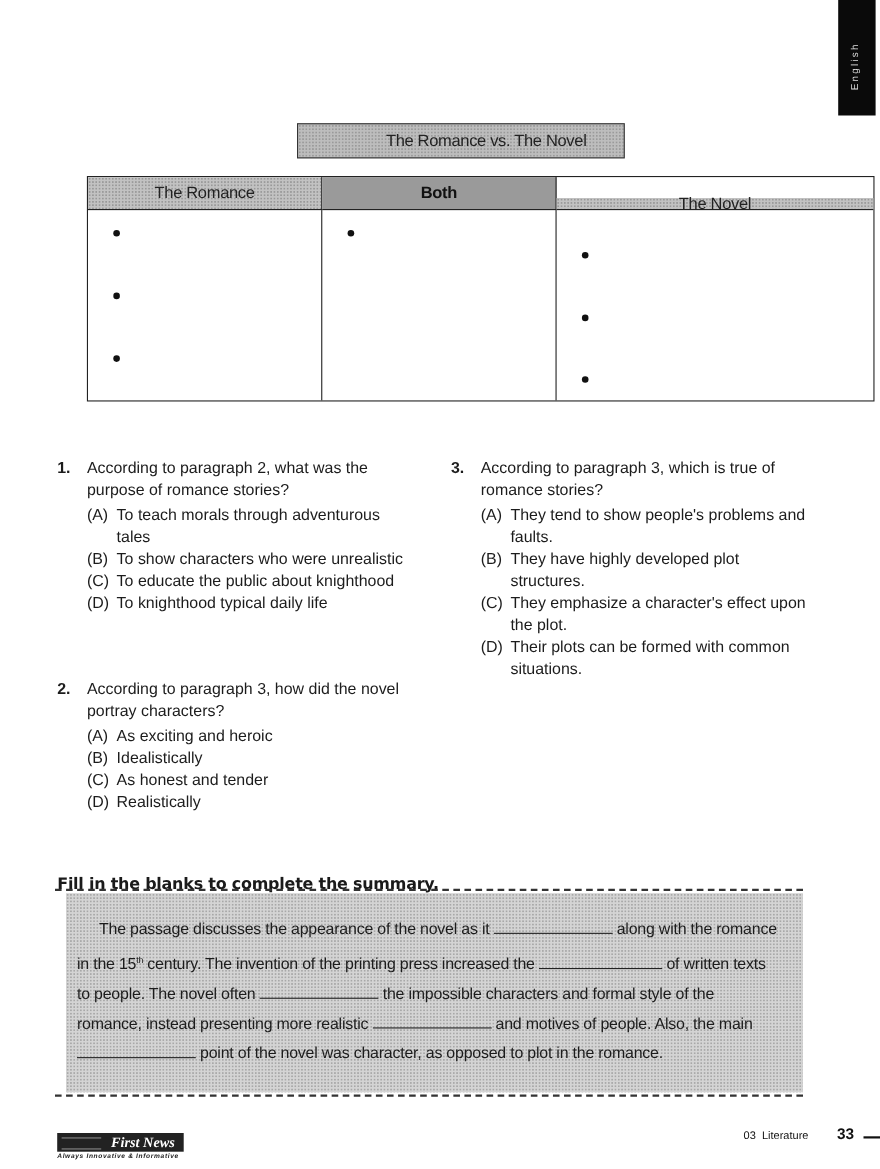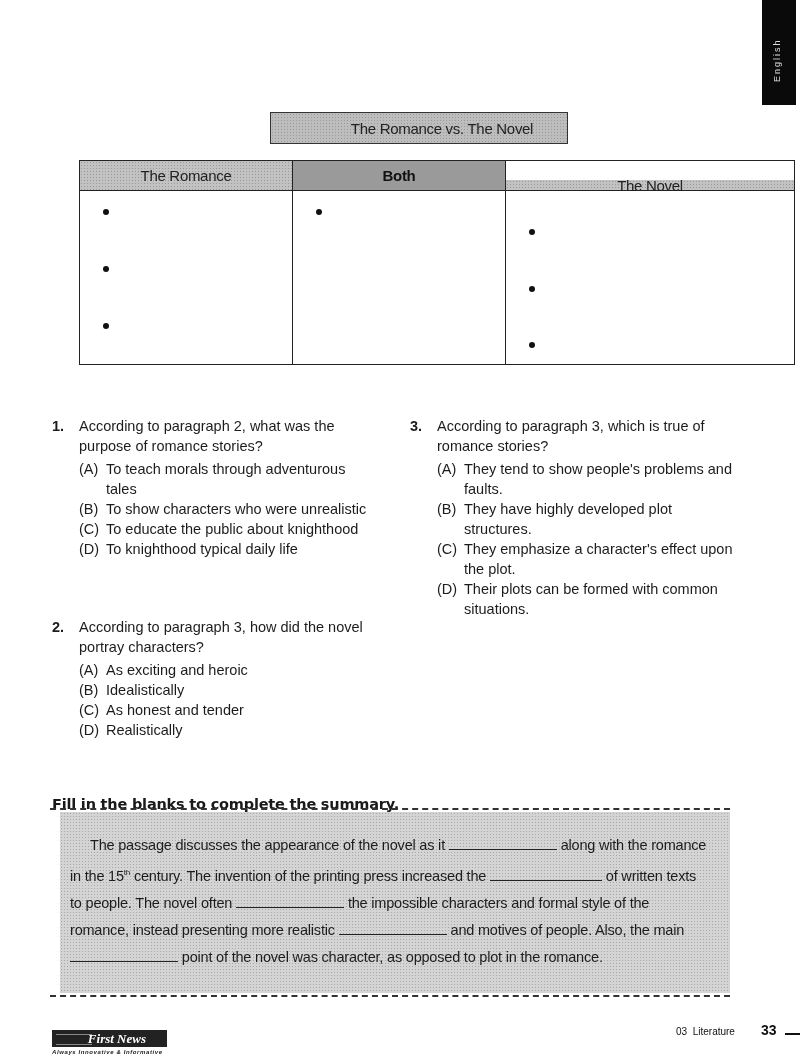--- a/index.html
+++ b/index.html
@@ -72,21 +72,21 @@
     position: absolute; left: 20px; top: 22px; width: 640px;
     font-size: 14.5px; line-height: 27px; color: #1c1c1c; letter-spacing: -0.2px;
   }
   .blank { display: inline-block; border-bottom: 1.2px solid #222; height: 12px; vertical-align: baseline; }
   .b110 { width: 108px; }
   .b112 { width: 112px; }
   .indent { display: inline-block; width: 20px; }
   .logo {
     position: absolute; left: 52px; top: 1030px; width: 115px; height: 17px;
     background: #222; display: flex; align-items: center; justify-content: flex-end;
-    padding-right: 21px; box-sizing: border-box;
+    padding-right: 8px; box-sizing: border-box;
   }
   .logo-lines {
     position: absolute; left: 4px; top: 4px; width: 36px; height: 9px;
     border-top: 1px solid #888; border-bottom: 1px solid #888;
   }
   .logo-name {
     color: #fff; font-family: "Liberation Serif", serif; font-style: italic;
     font-size: 13px; font-weight: bold;
   }
   .logo-tagline {

